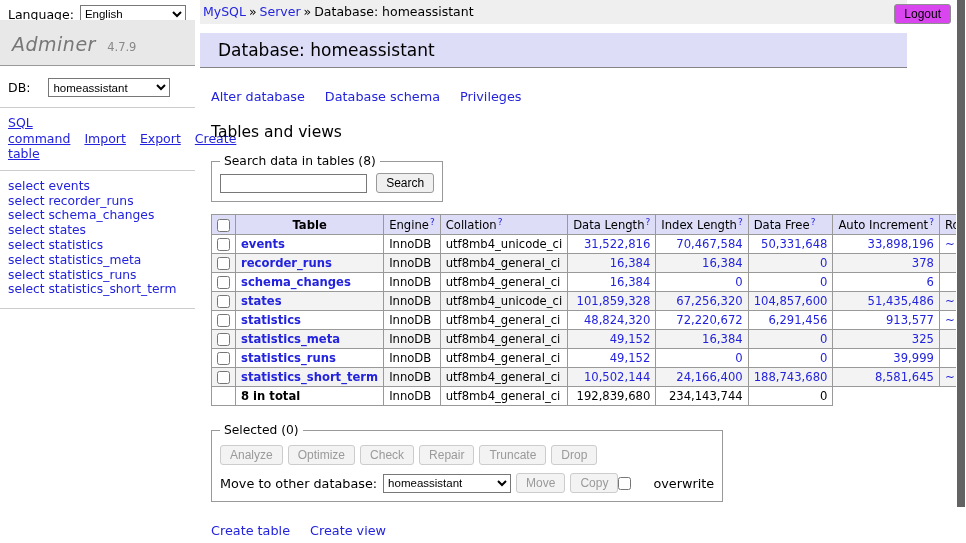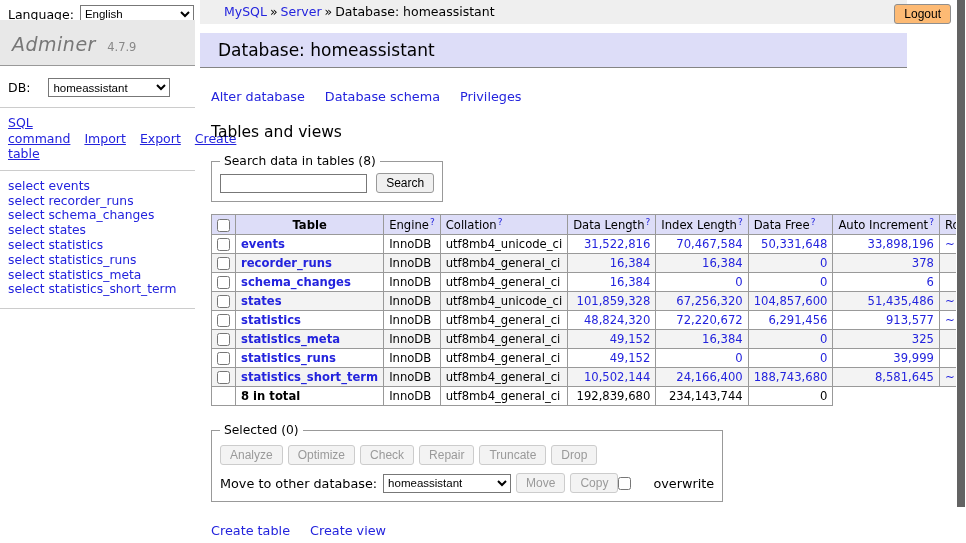--- a/index.html
+++ b/index.html
@@ -9,31 +9,31 @@
     font-size: 13px;
     color: #000;
     background: #fff;
     position: relative;
     overflow: hidden;
   }
   a { color: #2323dd; text-decoration: none; cursor: pointer; }
 
   
   .lang-area { position: absolute; left: 8px; top: 5px; display: flex; align-items: center; gap: 6px; font-size: 12.5px; }
-  .lang-area select { width: 114px; height: 18px; font-size: 11.5px; border: 1px solid #777; background: #fff; }
+  .lang-area select { width: 106px; height: 18px; font-size: 11.5px; border: 1px solid #777; background: #fff; }
   .breadcrumb {
     position: absolute; left: 200px; top: 0; width: 707px; height: 24px;
-    background: #efefef; font-size: 12.5px; line-height: 24px; padding-left: 24px;
+    background: #efefef; font-size: 12.5px; line-height: 24px; padding-left: 3px;
     white-space: nowrap;
   }
   .breadcrumb .sep { color: #000; margin: 0 3px; }
   .logout-btn {
     position: absolute; right: 15px; top: 4px;
     font-size: 12px; padding: 2px 9px;
-    background: #fdba74; border: 1px solid #8f8f8f; border-radius: 3px; color: #000; cursor: pointer;
+    background: #d946ef; border: 1px solid #8f8f8f; border-radius: 3px; color: #000; cursor: pointer;
   }
 
   
   .scroll-track { position: absolute; right: 0; top: 0; width: 10px; height: 543px; background: #fff; }
   .scroll-thumb { position: absolute; right: 1px; top: 0; width: 8px; height: 507px; background: #636363; }
 
   
   .sidebar { position: absolute; left: 0; top: 20px; width: 195px; }
   .sidebar h1 {
     background: #e8e8e8; border-bottom: 1px solid #999;
@@ -125,22 +125,22 @@
       <option>homeassistant</option>
     </select>
   </div>
   <div class="sidebar-actions" id="sidebar-actions"><a>SQL command</a><a>Import</a><a>Export</a><a>Create table</a></div>
   <div class="sidebar-tables" id="sidebar-tables">
       <a class="tbl-link">select events</a>
       <a class="tbl-link">select recorder_runs</a>
       <a class="tbl-link">select schema_changes</a>
       <a class="tbl-link">select states</a>
       <a class="tbl-link">select statistics</a>
+      <a class="tbl-link">select statistics_meta</a>
       <a class="tbl-link">select statistics_runs</a>
-      <a class="tbl-link">select statistics_meta</a>
       <a class="tbl-link">select statistics_short_term</a>
     </div>
 </div>
 
 <div class="content">
   <h2 class="page-title">Database: homeassistant</h2>
 
   <div class="inner">
     <div class="db-links" id="db-links"><a>Alter database</a><a>Database schema</a><a>Privileges</a></div>
 

